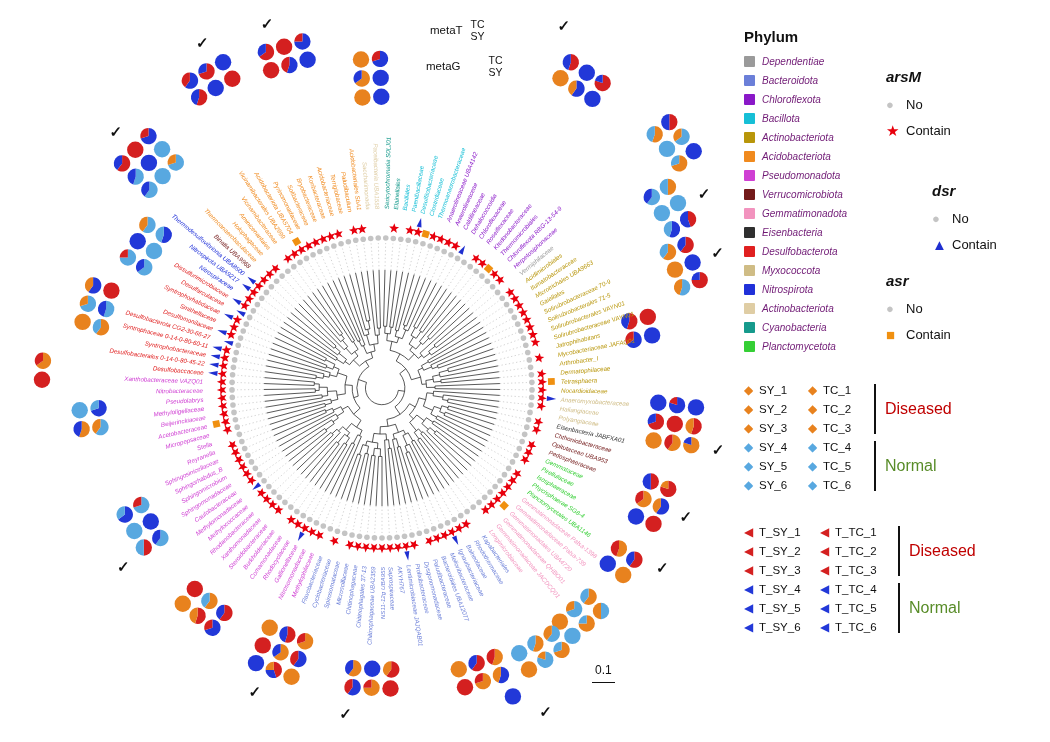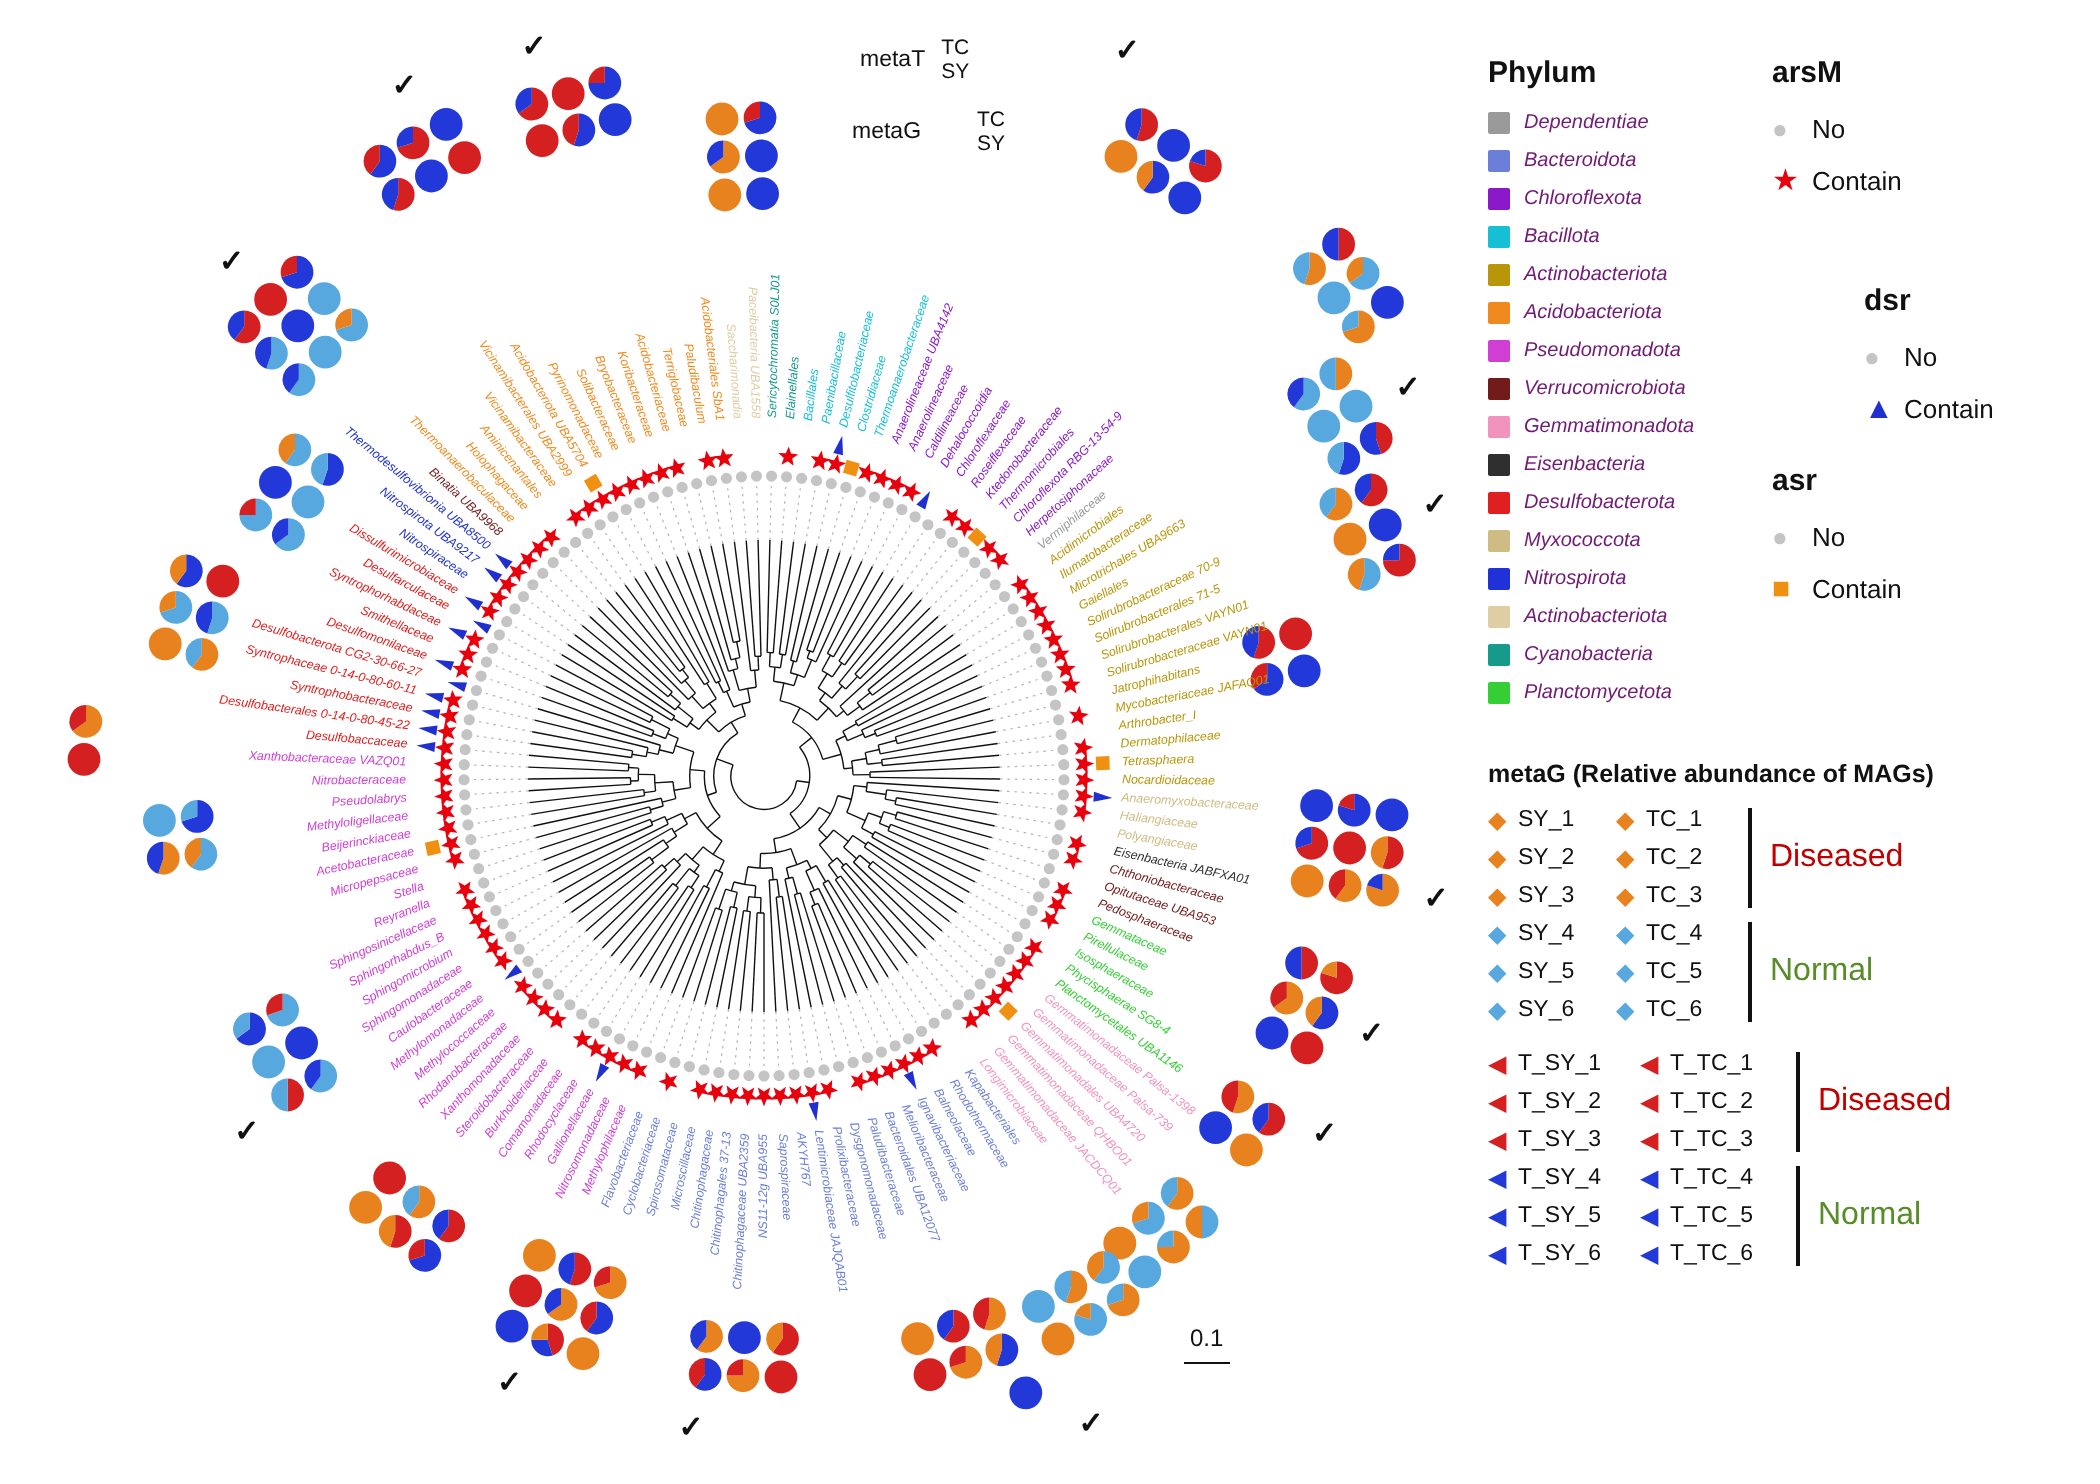--- a/index.html
+++ b/index.html
@@ -1,20 +1,20 @@
 <!DOCTYPE html>
 <html><head>
 <meta charset="utf-8">
 <style>
   html,body{margin:0;padding:0;background:#fff;}
   #canvas{position:relative;width:1050px;height:742px;background:#fff;overflow:hidden;
           font-family:"Liberation Sans",sans-serif;}
   #tree-svg{position:absolute;left:0;top:0;}
   .abs{position:absolute;}
-  .italic{}
+  .italic{font-style:italic;margin-top:40px;}
   
   .ring-label{display:flex;align-items:center;color:#111;font-size:11.5px;}
   .rl-col{display:inline-flex;flex-direction:column;margin-left:8px;font-size:10.5px;line-height:1.15;}
   
   .scale-bar span{display:inline-block;font-size:12px;color:#111;border-bottom:1.6px solid #111;padding:0 3px 5px 3px;}
   
   .legend-title{font-size:15px;font-weight:bold;color:#111;margin-bottom:7px;}
   .pl-row{display:flex;align-items:center;height:19px;}
   .swatch{width:11px;height:11px;border-radius:1px;margin-right:7px;flex:0 0 auto;}
   .pl-name{font-size:10px;font-style:italic;color:#701a75;white-space:nowrap;}
@@ -1281,23 +1281,20 @@
       <span class="gl-marker circle" style="color: rgb(196, 196, 196);">●</span>
       <span class="gl-label">No</span>
     </div>
     <div class="gl-row">
       <span class="gl-marker" style="color: rgb(240, 144, 16);">■</span>
       <span class="gl-label">Contain</span>
     </div>
   </div>
 
   <div class="abs sample-legend" style="left:744px;top:380px;">
-    <div class="sl-title">
-      <span>metaG (Relative abundance of MAGs)</span>
-    </div>
     <div class="sl-body">
       <div class="sl-col narrow" id="metag-sy">
           <div class="s-row">
             <span class="s-marker" style="color: rgb(232, 130, 30);">◆</span>
             <span class="s-label">SY_1</span>
           </div>
           <div class="s-row">
             <span class="s-marker" style="color: rgb(232, 130, 30);">◆</span>
             <span class="s-label">SY_2</span>
           </div>

